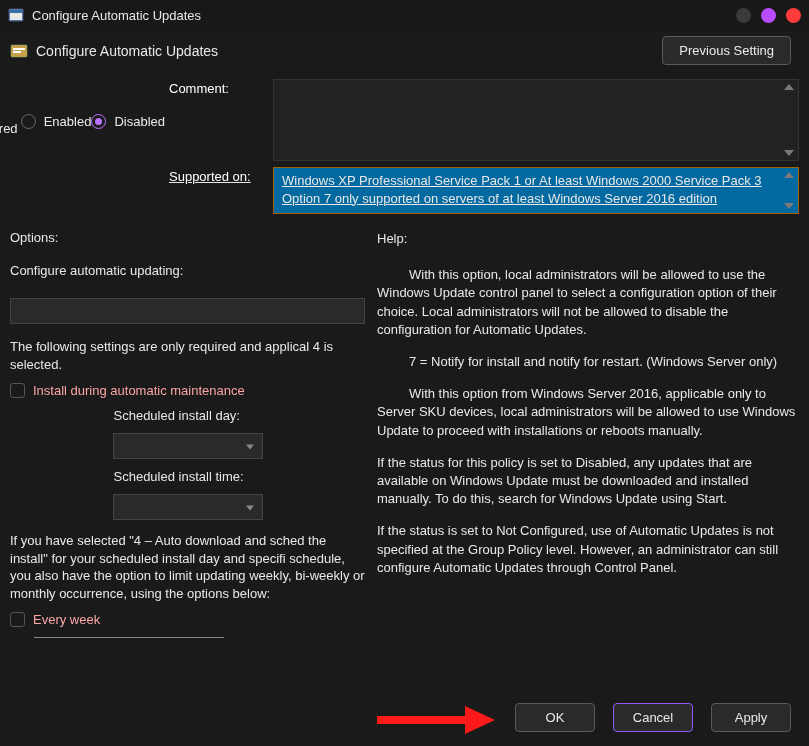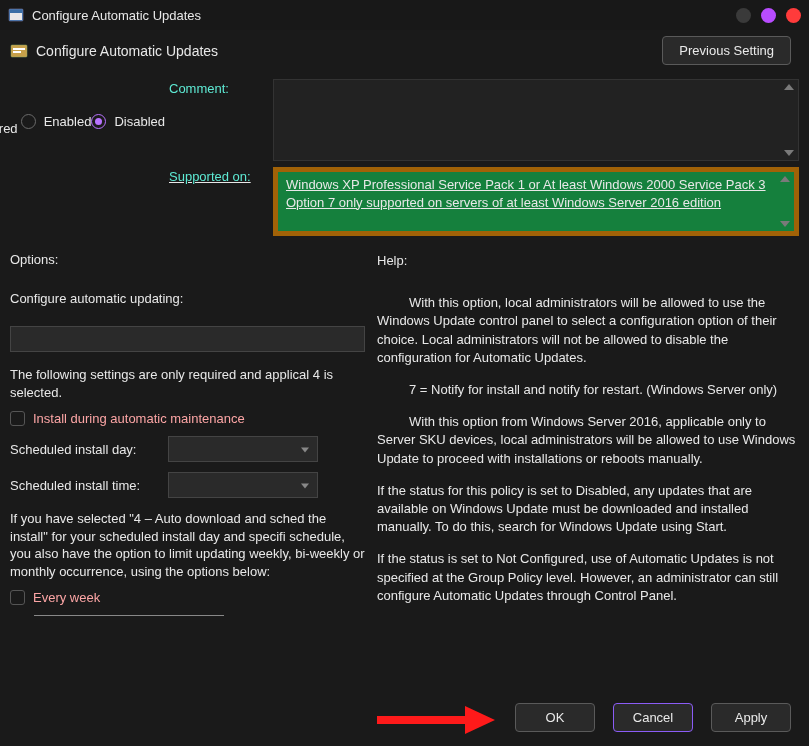--- a/index.html
+++ b/index.html
@@ -117,21 +117,21 @@
     }
     .radio-circle.selected::after {
       content: "";
       width: 7px;
       height: 7px;
       background: #b973ff;
       border-radius: 50%;
     }
     .label-col {
       padding-top: 2px;
-      color: #5eead4;
+      color: #ffffff;
     }
     .comment-box {
       background: #222;
       border: 1px solid #333;
       height: 82px;
       position: relative;
     }
     .scroll-arrow {
       position: absolute;
       right: 4px;
@@ -145,37 +145,37 @@
 
     .supported-row {
       display: grid;
       grid-template-columns: 155px 100px 1fr;
       column-gap: 4px;
       padding: 6px 10px 10px 10px;
       align-items: start;
       text-decoration: underline;
     }
     .supported-box {
-      background: #15803d;
-      border: 5px solid #a16207;
-      padding: 4px 18px 20px 8px;
+      background: #0369a1;
+      border: 1px solid #a16207;
+      padding: 4px 18px 6px 8px;
       position: relative;
       line-height: 1.35;
     }
 
     
     .columns {
       display: grid;
       grid-template-columns: 355px 1fr;
       gap: 12px;
       padding: 6px 10px 0 10px;
     }
     .col-header {
       font-size: 13px;
-      margin-bottom: 24px;
+      margin-bottom: 18px;
     }
 
     .options-col .field-label {
       margin-bottom: 20px;
     }
     .options-col .field-input, .options-col .select {
       background: #2a2a2a;
       border: 1px solid #444;
       height: 26px;
       width: 100%;
@@ -196,20 +196,21 @@
       height: 15px;
       border: 1.5px solid #555;
       border-radius: 3px;
     }
     .disabled-text { color: #fca5a5; }
     .inline-row {
       display: flex;
       align-items: center;
       gap: 10px;
       margin-top: 10px;
+      flex-direction: column;
     }
     .inline-row .lbl { min-width: 148px; }
     .inline-row .select {
       width: 150px;
       position: relative;
     }
     .inline-row .select::after {
       content: "";
       position: absolute;
       right: 8px;

